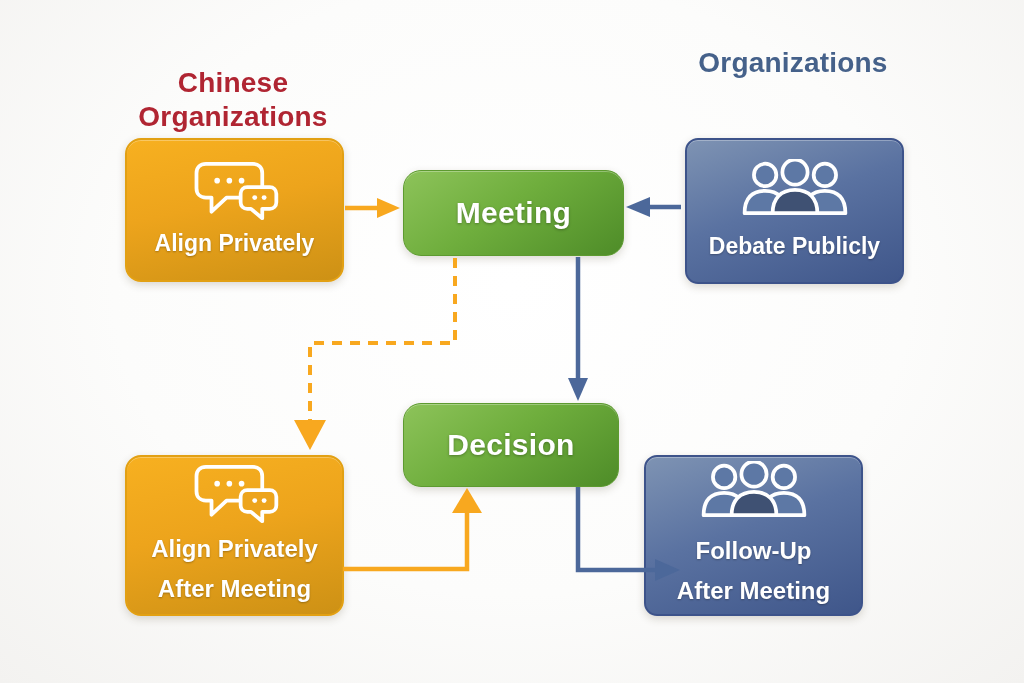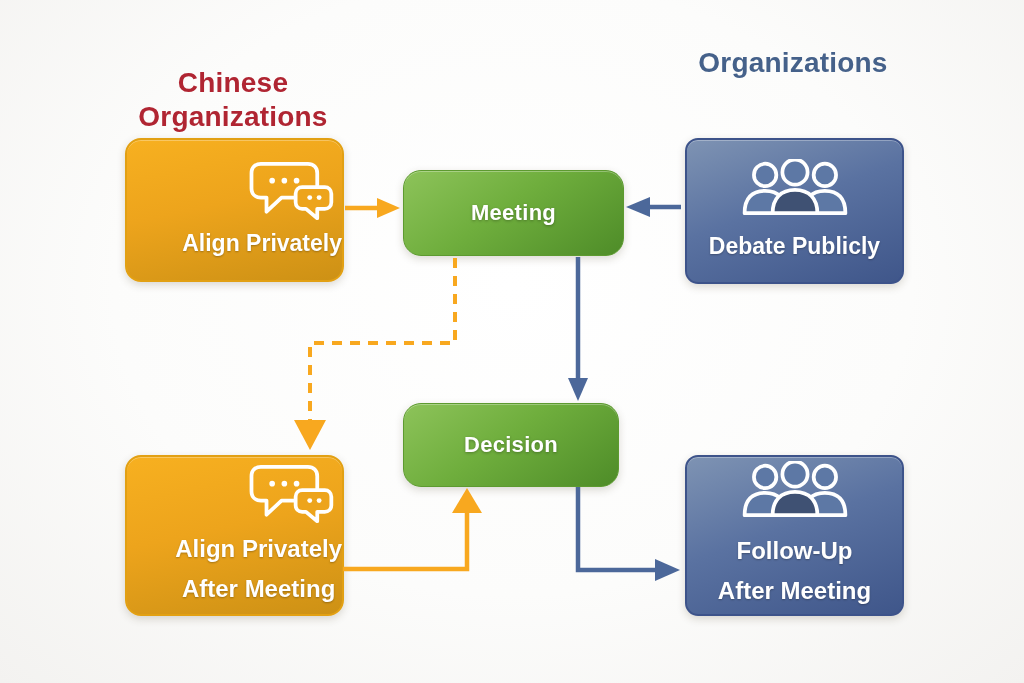--- a/index.html
+++ b/index.html
@@ -18,44 +18,44 @@
   .heading-left{left:118px;top:46px;color:#b02532;margin-top:20px;}
   .heading-right{left:678px;top:46px;color:#45618a;}
   .box{
     position:absolute;display:flex;flex-direction:column;
     align-items:center;justify-content:center;
     color:#fff;font-weight:bold;text-align:center;
     box-shadow:0 3px 8px rgba(60,50,20,0.18), inset 0 1px 0 rgba(255,255,255,0.30);
   }
   .box-orange{
     background:linear-gradient(168deg,#f7b020 0%,#eda41c 45%,#cd9115 100%);
-    border:2px solid #e2a013;border-radius:16px;align-items:flex-end;
+    border:2px solid #e2a013;border-radius:16px;
   }
   .box-blue{
     background:linear-gradient(160deg,#7e93b3 0%,#5a72a1 45%,#3f568a 100%);
     border:2px solid #3d538a;border-radius:13px;gap:8px;
   }
   .box-green{
     background:linear-gradient(145deg,#8dc35a 0%,#6fae3d 45%,#4e8c28 100%);
     border:1px solid #5d9a30;border-radius:18px;
   }
   .side-label{
     font-size:23px;line-height:1.5;
     text-shadow:0 1px 2px rgba(0,0,0,0.28);
   }
   .center-label{
-    font-size:22px;letter-spacing:0.3px;
+    font-size:30px;letter-spacing:0.3px;
     text-shadow:0 1px 3px rgba(0,0,0,0.30);
   }
   #box-align-before{left:125px;top:138px;width:215px;height:140px;}
   #box-meeting{left:403px;top:170px;width:219px;height:84px;}
   #box-debate{left:685px;top:138px;width:215px;height:142px;}
   #box-decision{left:403px;top:403px;width:214px;height:82px;align-items:center;}
   #box-align-after{left:125px;top:455px;width:215px;height:157px;}
-  #box-followup{left:685px;top:455px;width:215px;height:157px;}
+  #box-followup{left:644px;top:455px;width:215px;height:157px;}
   #box-align-after .side-label,#box-followup .side-label{line-height:1.65;font-size:24px;}
   .box-icon{margin-bottom:4px;}
   #arrow-layer{position:absolute;left:0;top:0;pointer-events:none;}
 </style>
 </head>
 <body>
 
 <div id="canvas">
 
   <div class="heading heading-left">

